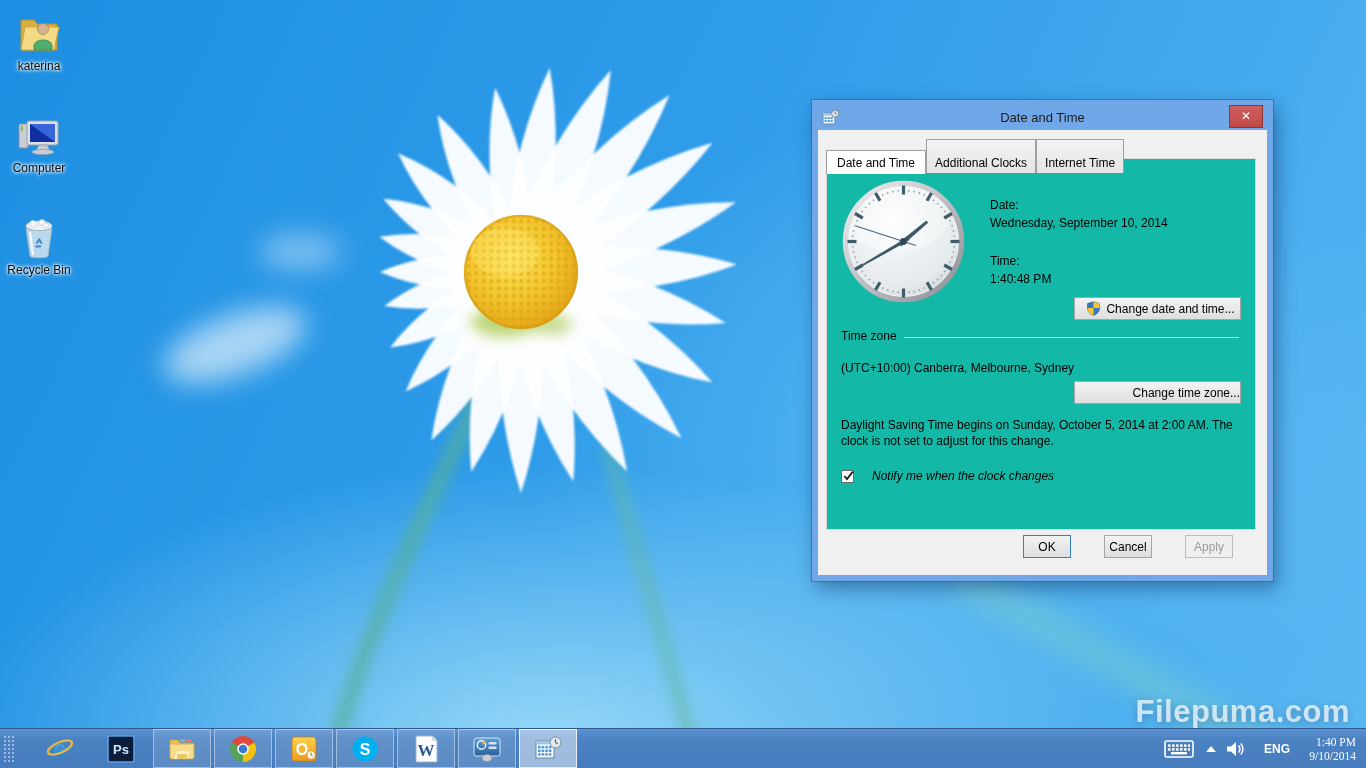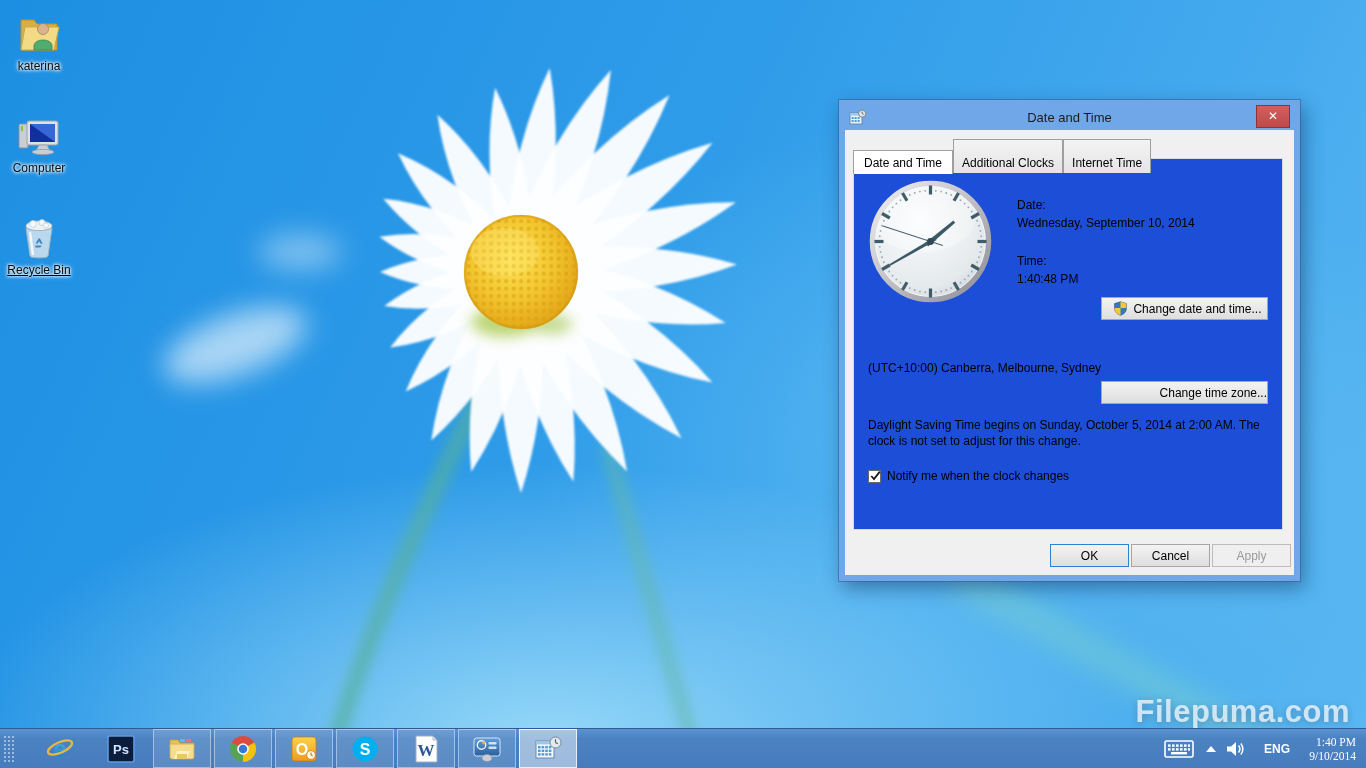--- a/index.html
+++ b/index.html
@@ -13,72 +13,72 @@
   }
   .flower-svg { position:absolute; inset:0; pointer-events:none; }
 
   
   .desk-icon { position:absolute; width:78px; text-align:center; cursor:default; }
   .desk-icon .glyph { width:48px; height:48px; margin:0 auto; display:block; }
   .desk-icon .lbl { display:block; margin-top:1px; font-size:12px; color:#0a0a0a;
     text-shadow:0 0 3px #eaf6ff, 0 0 3px #eaf6ff, 0 0 5px rgba(255,255,255,.95); }
   #icon-katerina { left:0; top:10px; }
   #icon-computer { left:0; top:112px; }
-  #icon-recycle  { left:0; top:214px;text-decoration:underline; }
+  #icon-recycle  { left:0; top:214px; }
 
   
   .watermark { position:absolute; right:16px; bottom:38px; font-size:31px; font-weight:bold;
     color:rgba(236,246,253,.8); text-shadow:0 2px 7px rgba(70,115,160,.65); letter-spacing:.5px; }
 
   
   .dialog { position:absolute; left:812px; top:100px; width:461px; height:481px;
     border:6px solid #70a7e8; background:#f0f0f0;
-    box-shadow:0 0 0 1px rgba(55,95,145,.6), 4px 7px 18px rgba(8,40,80,.45);margin-left:27px; }
+    box-shadow:0 0 0 1px rgba(55,95,145,.6), 4px 7px 18px rgba(8,40,80,.45); }
   .titlebar { position:relative; height:24px; margin:-0px; background:#70a7e8; }
   .titlebar .dlg-ico { position:absolute; left:4px; top:3px; width:18px; height:18px; }
   .titlebar .title { position:absolute; left:0; right:0; top:0; line-height:24px;
     text-align:center; font-size:13px; color:#1b1b1b; }
   .close-btn { position:absolute; right:4px; top:-1px; width:34px; height:23px;
     background:linear-gradient(#d06060,#c04848); border:1px solid #8d3535;
     color:#fff; font-size:12px; text-align:center; line-height:21px; cursor:pointer; }
   .dialog-body { position:relative; height:445px; font-size:12px; color:#000; }
 
   .tab-strip { position:absolute; left:8px; top:9px; display:flex; align-items:flex-end; z-index:3; }
   .tab { border:1px solid #9f9f9f; border-bottom:none; background:linear-gradient(#f4f4f4,#e4e4e4);
     padding:16px 8px 3px; font-size:12px; cursor:pointer; margin-right:0; }
   .tab + .tab { border-left:1px solid #9f9f9f; }
   .tab.active { background:#fff; padding:5px 10px 4px; position:relative; z-index:4; margin-bottom:-1px; }
   .tab-page { position:absolute; left:8px; top:28px; width:430px; height:372px;
-    background:#1d4ed8; border:1px solid #d9d9d9; z-index:2; }
+    background:#14b8a6; border:1px solid #d9d9d9; z-index:2; }
 
   .clock-widget { position:absolute; left:14px; top:20px; width:125px; height:125px; }
   .fld-label { position:absolute; left:163px; }
   .fld-value { position:absolute; left:163px;text-align:right; }
   #date-label { top:39px; } #date-value { top:57px; }
   #time-label { top:95px; } #time-value { top:113px; }
 
   .win-btn { position:absolute; height:23px; background:linear-gradient(#f3f3f3,#dedede);
     border:1px solid #a6a6a6; font-size:12px; color:#000; text-align:center;
     display:flex; align-items:center; justify-content:center; gap:5px; cursor:pointer;
     font-family:"Liberation Sans", sans-serif; }
   #btn-change-dt { left:247px; top:138px; width:167px;padding-left:6px; }
   #btn-change-tz { left:247px; top:222px; width:167px;justify-content:flex-end; }
 
   .group-row { position:absolute; left:14px; right:16px; top:170px; display:flex;
     align-items:center; gap:7px; }
   .group-row .line { flex:1; border-top:1px solid #d5d5d5; margin-top:2px; }
   #tz-value { position:absolute; left:14px; top:202px; }
   #dst-notice { position:absolute; left:14px; right:12px; top:258px; line-height:16px; }
 
-  .checkbox-row { position:absolute; left:14px; top:310px; display:flex; align-items:center; gap:6px; cursor:pointer; }
+  .checkbox-row { position:absolute; left:14px; top:310px; display:flex; align-items:center; gap:18px; cursor:pointer;font-style:italic; }
   .cb-box { width:13px; height:13px; background:#fff; border:1px solid #6b6b6b; position:relative; }
   .cb-box svg { position:absolute; left:0; top:-2px; visibility:hidden; }
   .checkbox-row.checked .cb-box svg { visibility:visible; }
 
-  .action-btn { top:414px; width:79px; }
+  .action-btn { top:405px; width:48px; }
   #btn-ok { left:205px; border:1px solid #2f81cf; }
   #btn-cancel { left:286px; }
   #btn-apply { left:367px; color:#9a9a9a; background:#efefef; border-color:#bcbcbc; cursor:default; }
 
   
   .taskbar { position:absolute; left:0; bottom:0; width:1366px; height:40px;
     background:linear-gradient(#5b92d1, #4b82c2 25%, #45190px, #4a80c0);
     background:linear-gradient(#5b92d1, #4b82c2 25%, #467cbd);
     border-top:1px solid rgba(25,55,95,.5); display:flex; align-items:stretch; }
   .grip { width:12px; margin:6px 2px 6px 3px;
@@ -345,20 +345,24 @@
 
         <button class="win-btn" id="btn-change-dt">
           <svg width="15" height="15" viewBox="0 0 15 15">
             <path d="M7.5,0.8 L13.4,2.6 V7 C13.4,10.9 10.8,13.3 7.5,14.3 C4.2,13.3 1.6,10.9 1.6,7 V2.6 Z" fill="#3a77c2" stroke="#27557f" stroke-width="0.7"></path>
             <path d="M7.5,0.8 L13.4,2.6 V7 C13.4,7 7.5,7 7.5,7 Z" fill="#f7c832"></path>
             <path d="M7.5,7 C7.5,7 1.6,7 1.6,7 C1.6,10.9 4.2,13.3 7.5,14.3 Z" fill="#f7c832"></path>
           </svg>
           <span>Change date and time...</span>
         </button>
 
+        <div class="group-row">
+          <span>Time zone</span>
+          <span class="line"></span>
+        </div>
         <span id="tz-value">(UTC+10:00) Canberra, Melbourne, Sydney</span>
 
         <button class="win-btn" id="btn-change-tz">
           <span>Change time zone...</span>
         </button>
 
         <div id="dst-notice">Daylight Saving Time begins on Sunday, October 5, 2014 at 2:00 AM. The clock is not set to adjust for this change.</div>
 
         <div class="checkbox-row checked">
           <span class="cb-box">

